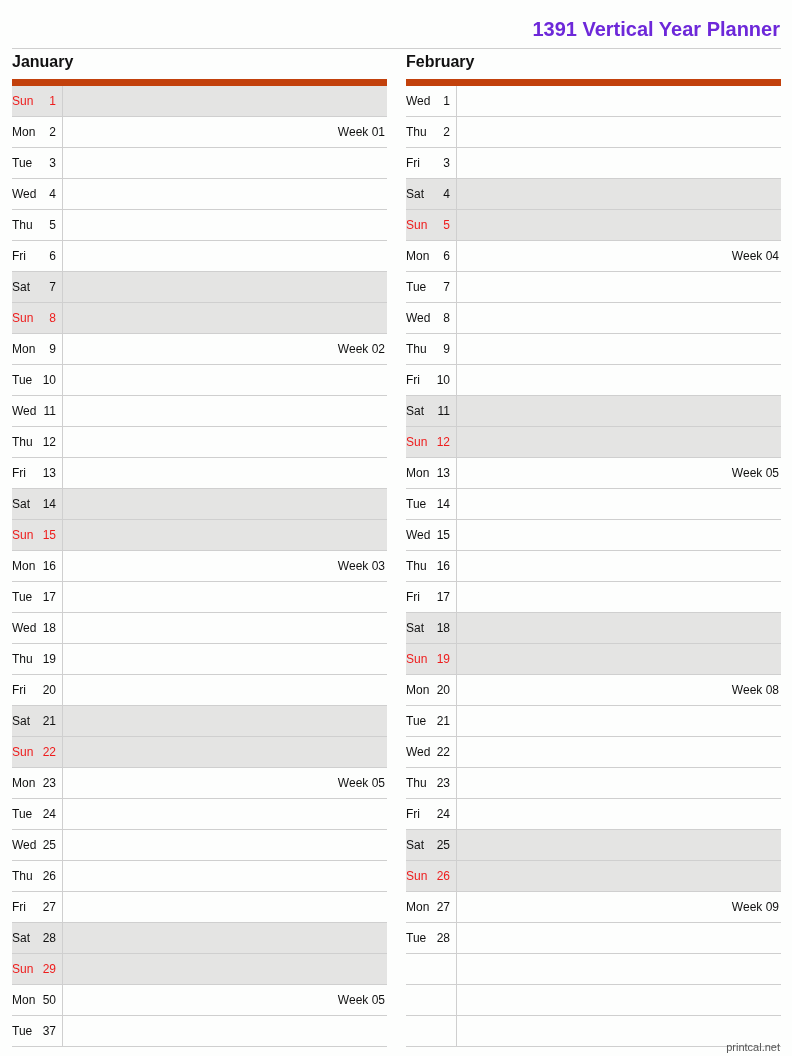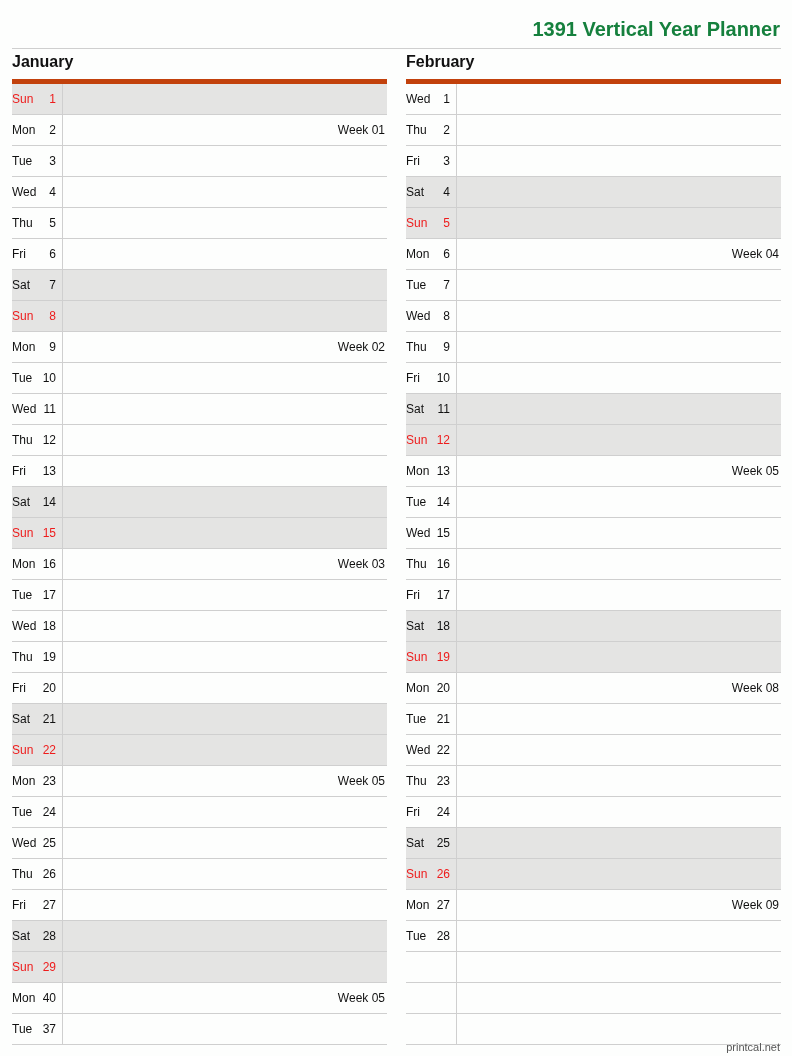--- a/index.html
+++ b/index.html
@@ -2,32 +2,32 @@
 <html><head>
 <meta charset="utf-8">
 <style>
   html, body { margin: 0; padding: 0; }
   body {
     width: 792px; height: 1056px; background: #fdfefd; position: relative;
     font-family: "Liberation Sans", sans-serif; color: #111; overflow: hidden;
   }
   .title {
     position: absolute; right: 12px; top: 18px; font-size: 20px; font-weight: bold;
-    color: #15803d; white-space: nowrap;
+    color: #6d28d9; white-space: nowrap;
   }
   .topline {
     position: absolute; left: 12px; width: 769px; top: 48px; height: 1px; background: #cfcfcf;
   }
   .month {
     position: absolute; top: 53px; width: 375px;
   }
   .month-name {
     font-size: 16px; font-weight: bold; height: 26px; line-height: 18px;
   }
-  .rows { position: absolute; top: 26px; left: 0; width: 375px; border-top: 5px solid #c2410c; }
+  .rows { position: absolute; top: 26px; left: 0; width: 375px; border-top: 7px solid #c2410c; }
   .row {
     position: relative; height: 30px; border-bottom: 1px solid #cfcfcf; font-size: 12px;
   }
   .row.weekend { background: #e4e4e3; }
   .row .dow { position: absolute; left: 0; top: 0; line-height: 30px; }
   .row .dnum { position: absolute; left: 26px; width: 18px; text-align: right; top: 0; line-height: 30px; }
   .row .vline { position: absolute; left: 50px; top: -1px; height: 31px; width: 1px; background: #cfcfcf; }
   .row.first .vline { top: 0; height: 30px; }
   .row .week { position: absolute; right: 2px; top: 0; line-height: 30px; }
   .row.sun .dow, .row.sun .dnum { color: #ee1c1c; }
@@ -213,21 +213,21 @@
         <span class="week"></span>
       </div>
       <div class="row weekend sun">
         <span class="dow">Sun</span>
         <span class="dnum">29</span>
         <span class="vline"></span>
         <span class="week"></span>
       </div>
       <div class="row">
         <span class="dow">Mon</span>
-        <span class="dnum">40</span>
+        <span class="dnum">50</span>
         <span class="vline"></span>
         <span class="week">Week 05</span>
       </div>
       <div class="row">
         <span class="dow">Tue</span>
         <span class="dnum">37</span>
         <span class="vline"></span>
         <span class="week"></span>
       </div>
     </div>

